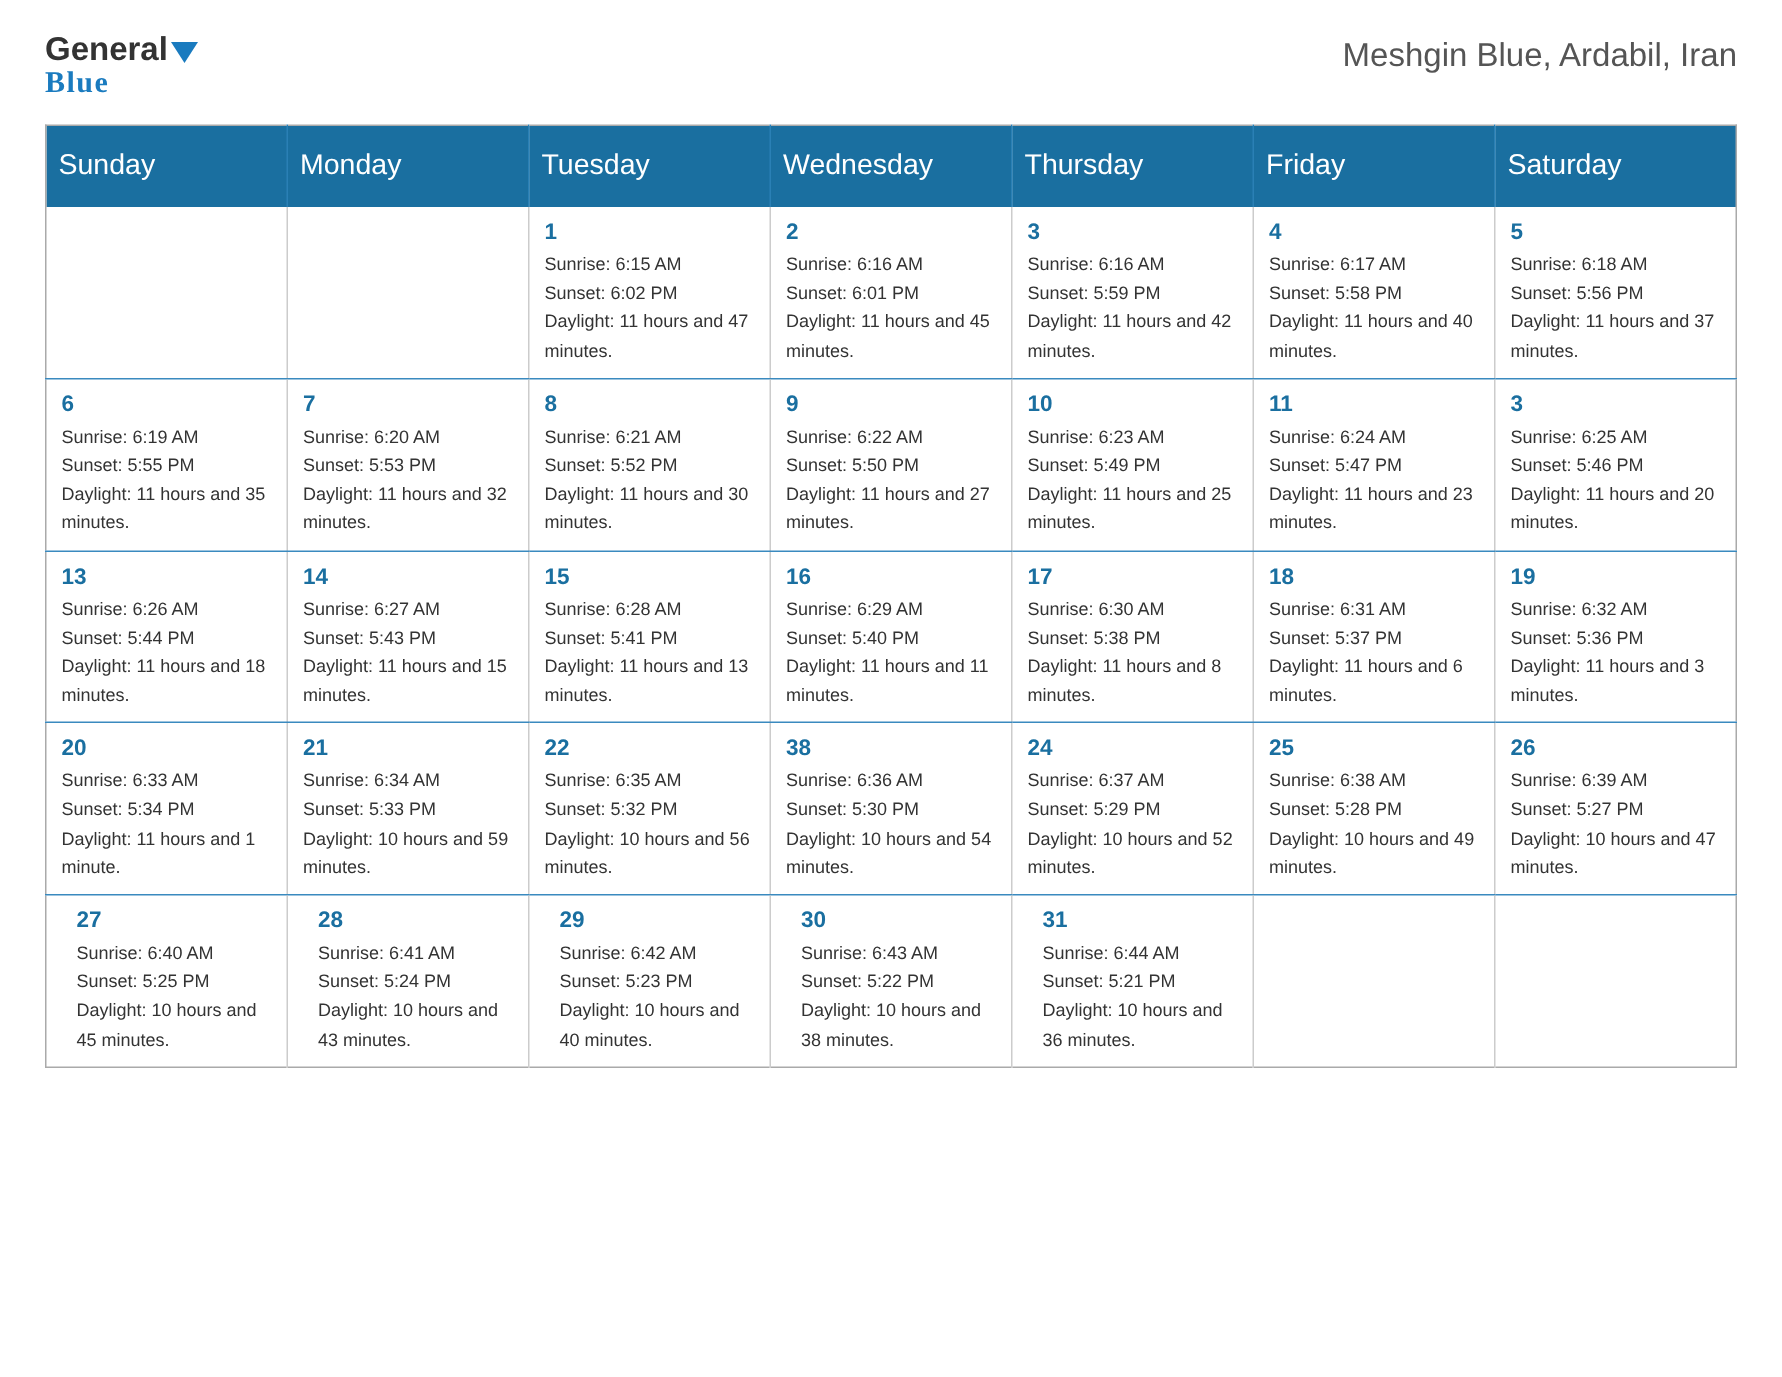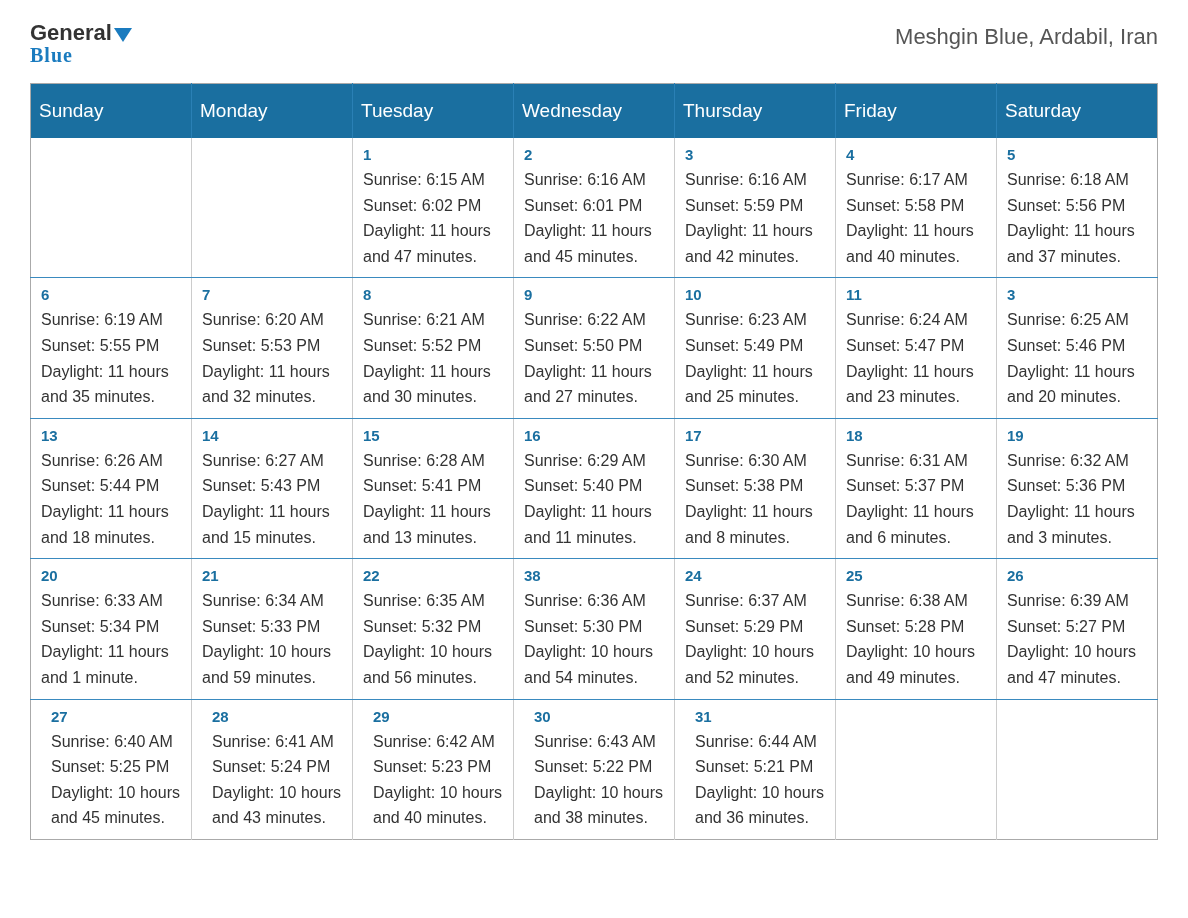--- a/index.html
+++ b/index.html
@@ -89,21 +89,21 @@
     .calendar td:last-child { border-right: none; }
     .calendar tr:last-child td { border-bottom: none; padding-left: 20px; }
     .day-number {
       font-size: 15px;
       color: #1a6fa0;
       font-weight: bold;
       display: block;
       margin-bottom: 4px;
     }
     .day-info {
-      font-size: 16px;
+      font-size: 12px;
       color: #333;
       line-height: 1.6;
     }
     .empty-cell { background: #fff; }
   </style>
 </head>
 <body>
 
 <div class="header">
   <div class="logo">

